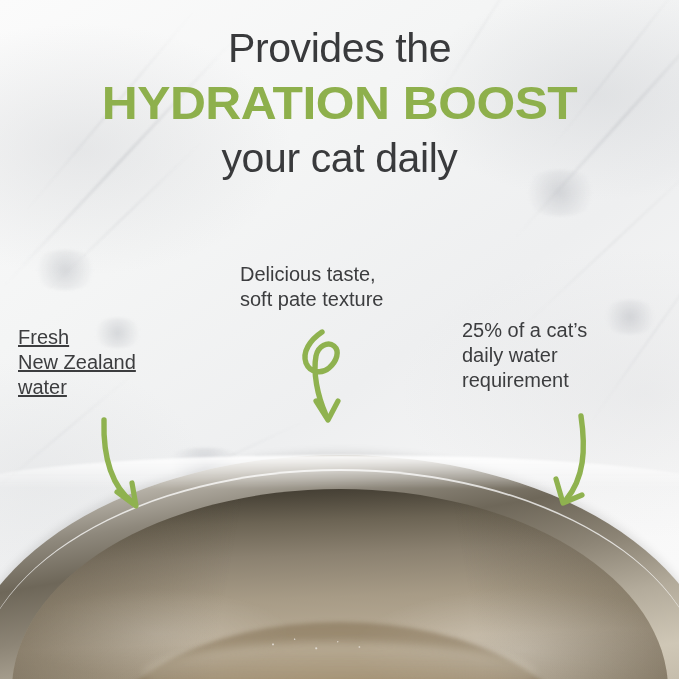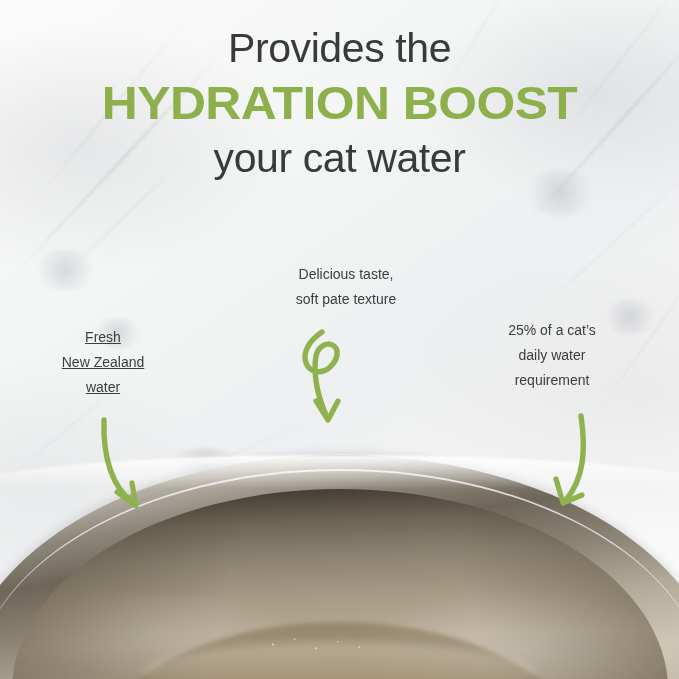--- a/index.html
+++ b/index.html
@@ -72,23 +72,22 @@
     font-weight:700;
     letter-spacing:-0.5px;
     transform:scaleX(1.06);
     font-family:"Liberation Sans", sans-serif;
   }
 
   
   .anno {
     position:absolute;
     color:#3c3d3f;
-    font-size:14px;
+    font-size:20px;
     line-height:25px;
-    text-align:center;
     z-index:7;
     font-family:"Liberation Sans", sans-serif;
     white-space:pre-line;
   }
   .anno-left   { left:18px;  top:325px; width:170px;text-decoration:underline; }
   .anno-middle { left:240px; top:262px; width:212px; }
   .anno-right  { left:462px; top:318px; width:180px; }
 
   
   .arrows { position:absolute; inset:0; z-index:6; pointer-events:none; }
@@ -207,21 +206,21 @@
     <div class="speck" style="left:90px;  top:318px; width:55px;  height:30px;"></div>
     <div class="speck" style="left:520px; top:170px; width:80px;  height:46px;"></div>
     <div class="speck" style="left:600px; top:300px; width:60px;  height:34px;"></div>
     <div class="speck" style="left:160px; top:448px; width:90px;  height:30px;"></div>
     <div class="speck" style="left:420px; top:470px; width:70px;  height:26px;"></div>
   </div>
 
   <div class="headline">
     <div class="h-line1">Provides the</div>
     <div class="h-line2">HYDRATION BOOST</div>
-    <div class="h-line3">your cat water</div>
+    <div class="h-line3">your cat daily</div>
   </div>
 
   <div class="anno anno-left">Fresh
 New Zealand
 water</div>
   <div class="anno anno-middle">Delicious taste,
 soft pate texture</div>
   <div class="anno anno-right">25% of a cat’s
 daily water
 requirement</div>

